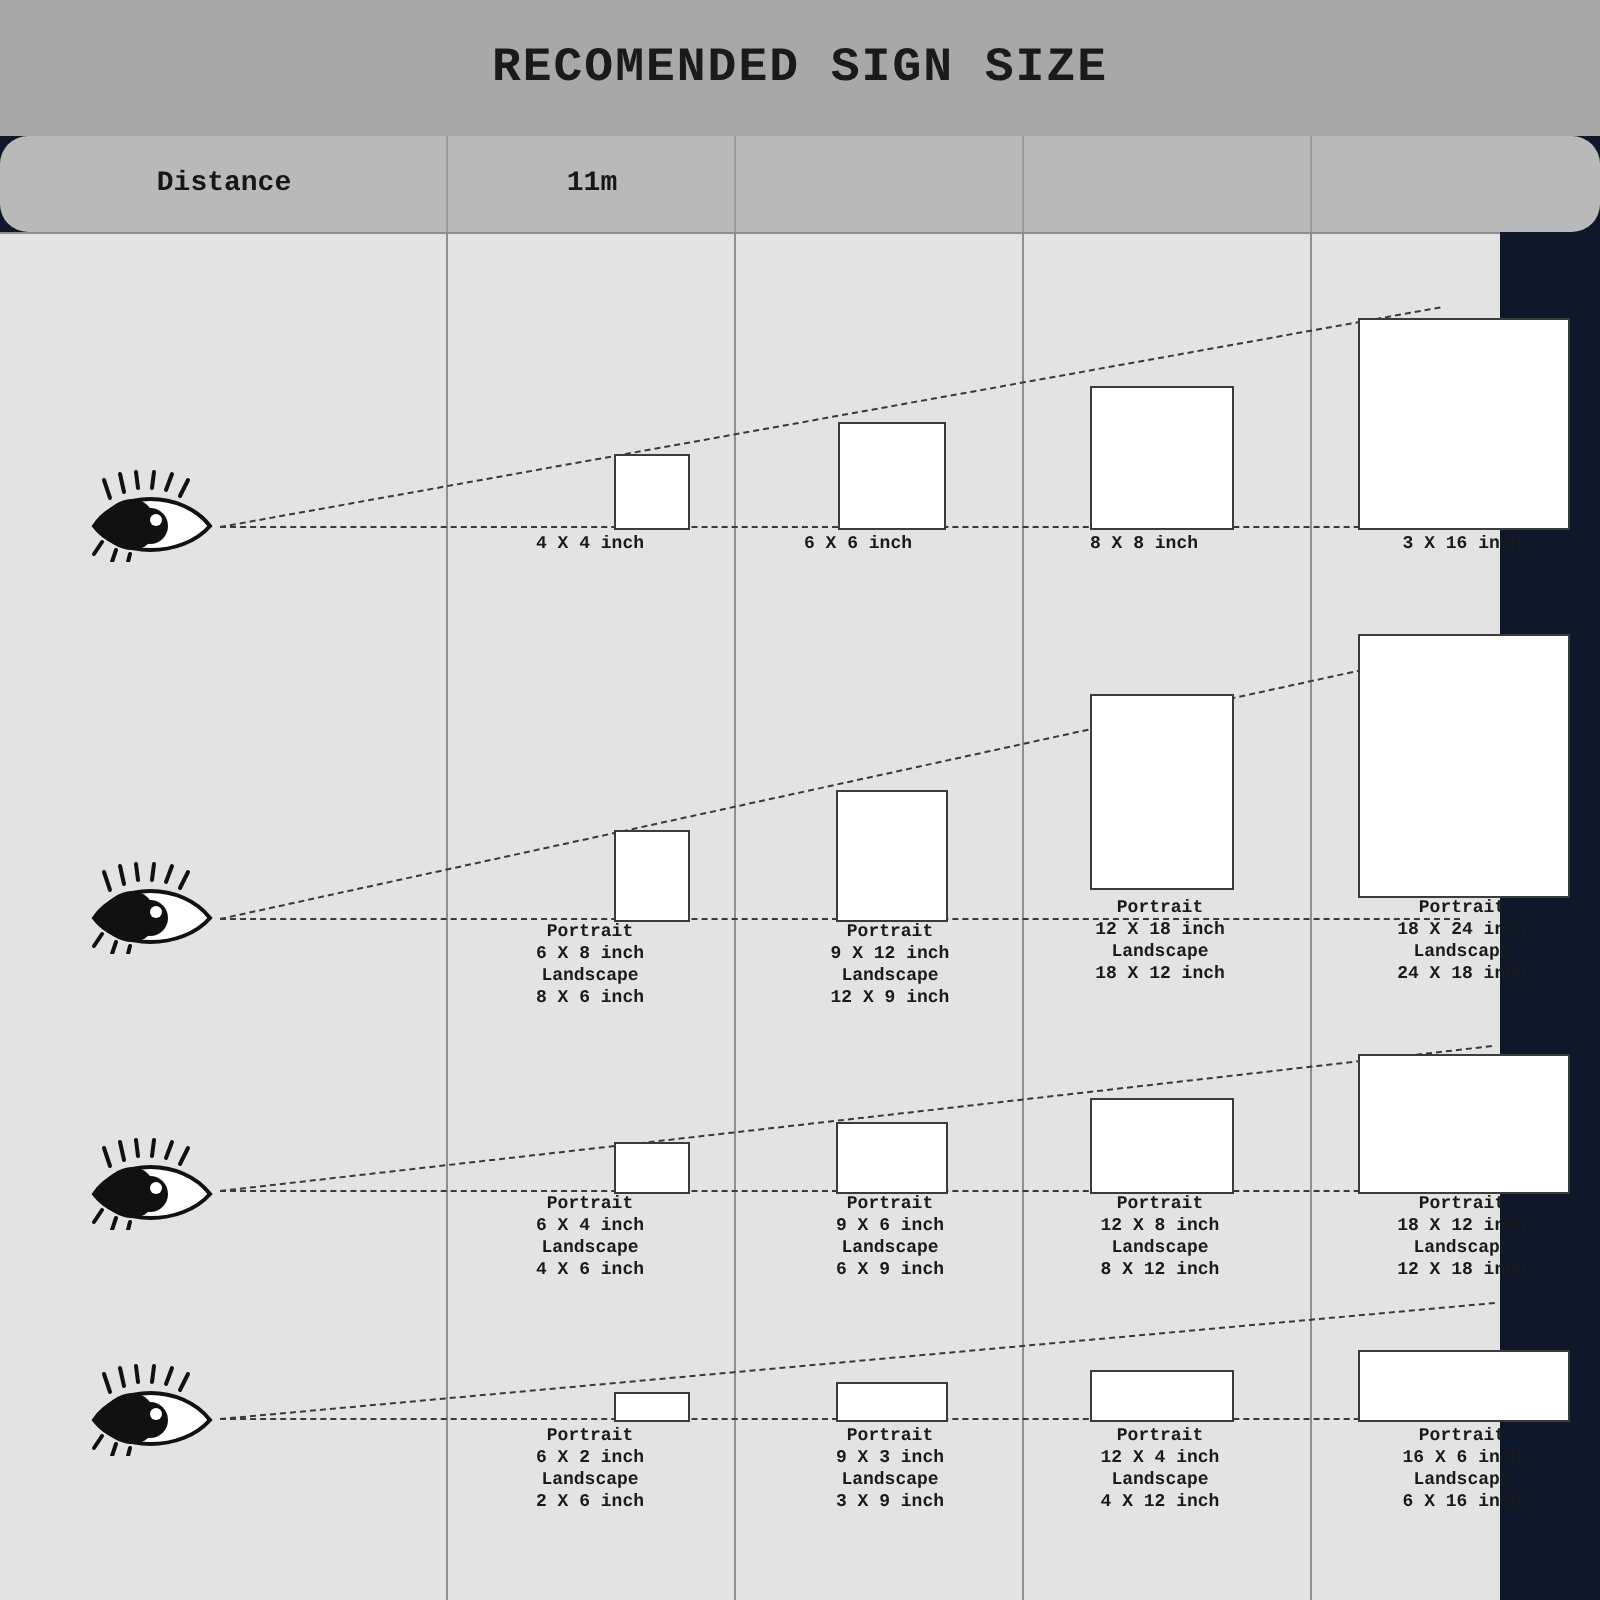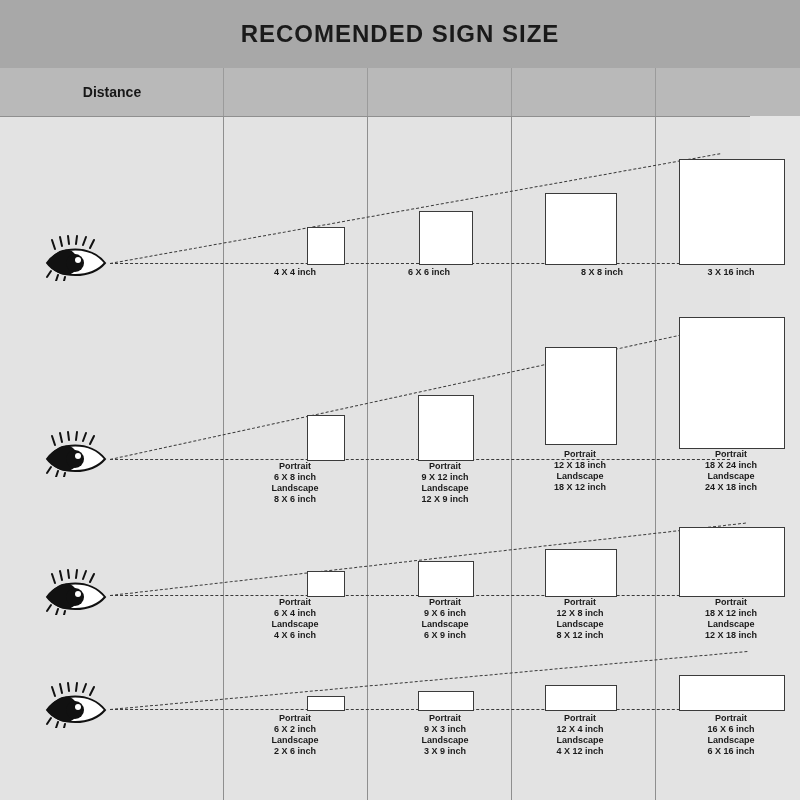--- a/index.html
+++ b/index.html
@@ -4,22 +4,22 @@
 <style>
   html, body {
     margin: 0;
     padding: 0;
     background: #ffffff;
   }
   #page {
     position: relative;
     width: 800px;
     height: 800px;
-    background: #e5e5e5;
-    font-family: Liberation Sans, sans-serif;
+    background: #0f172a;
+    font-family: Liberation Mono, monospace;
     overflow: hidden;
   }
 
   
   .title-bar {
     position: absolute;
     left: 0;
     top: 0;
     width: 800px;
     height: 68px;
@@ -37,20 +37,21 @@
 
   
   .header-row {
     position: absolute;
     left: 0;
     top: 68px;
     width: 800px;
     height: 48px;
     background: #b9b9b9;
     display: flex;
+    border-radius: 14px;
   }
   .header-cell {
     display: flex;
     align-items: center;
     justify-content: center;
     font-size: 14px;
     font-weight: bold;
     color: #171717;
   }
   .header-cell.first { width: 224px; }
@@ -126,20 +127,21 @@
 <body>
 
 <div id="page">
 
   <div class="title-bar">
     <div class="title-text">RECOMENDED SIGN SIZE</div>
   </div>
 
   <div class="header-row">
     <div class="header-cell first">Distance</div>
+    <div class="header-cell col">11m</div>
   </div>
   <div class="hvline" style="left:223px;"></div>
   <div class="hvline" style="left:367px;"></div>
   <div class="hvline" style="left:511px;"></div>
   <div class="hvline" style="left:655px;"></div>
 
   <div class="grid-body">
     <div class="vline v0"></div>
     <div class="vline v1"></div>
     <div class="vline v2"></div>
@@ -166,21 +168,21 @@
     <div class="sightline" style="left:110px; top:146px; width:620px; transform: rotate(-10.2deg);"></div>
     <div class="sightline" style="left:110px; top:146px; width:620px;"></div>
 
     <div class="sign" style="left:307px; top:110px; width:36px; height:36px;"></div>
     <div class="sign" style="left:419px; top:94px; width:52px; height:52px;"></div>
     <div class="sign" style="left:545px; top:76px; width:70px; height:70px;"></div>
     <div class="sign" style="left:679px; top:42px; width:104px; height:104px;"></div>
 
     <div class="caption" style="left:235px; top:150px; width:120px;">4 X 4 inch</div>
     <div class="caption" style="left:369px; top:150px; width:120px;">6 X 6 inch</div>
-    <div class="caption" style="left:542px; top:150px; width:120px;">8 X 8 inch</div>
+    <div class="caption" style="left:512px; top:150px; width:120px;">8 X 8 inch</div>
     <div class="caption" style="left:671px; top:150px; width:120px;">3 X 16 inch</div>
 
     <svg class="eye" style="top:314px;" viewBox="0 0 62 46">
       <path d="M2 28 C14 10, 46 10, 60 28 C46 44, 14 44, 2 28 Z" fill="#ffffff" stroke="#111" stroke-width="2"></path>
       <path d="M2 28 C14 10, 30 10, 34 28 C30 44, 14 44, 2 28 Z" fill="#111"></path>
       <circle cx="30" cy="28" r="9" fill="#111"></circle>
       <circle cx="33" cy="25" r="3" fill="#fff"></circle>
       <g stroke="#111" stroke-width="2" stroke-linecap="round">
         <path d="M10 14 L7 5"></path>
           <path d="M17 11 L15 2"></path>

